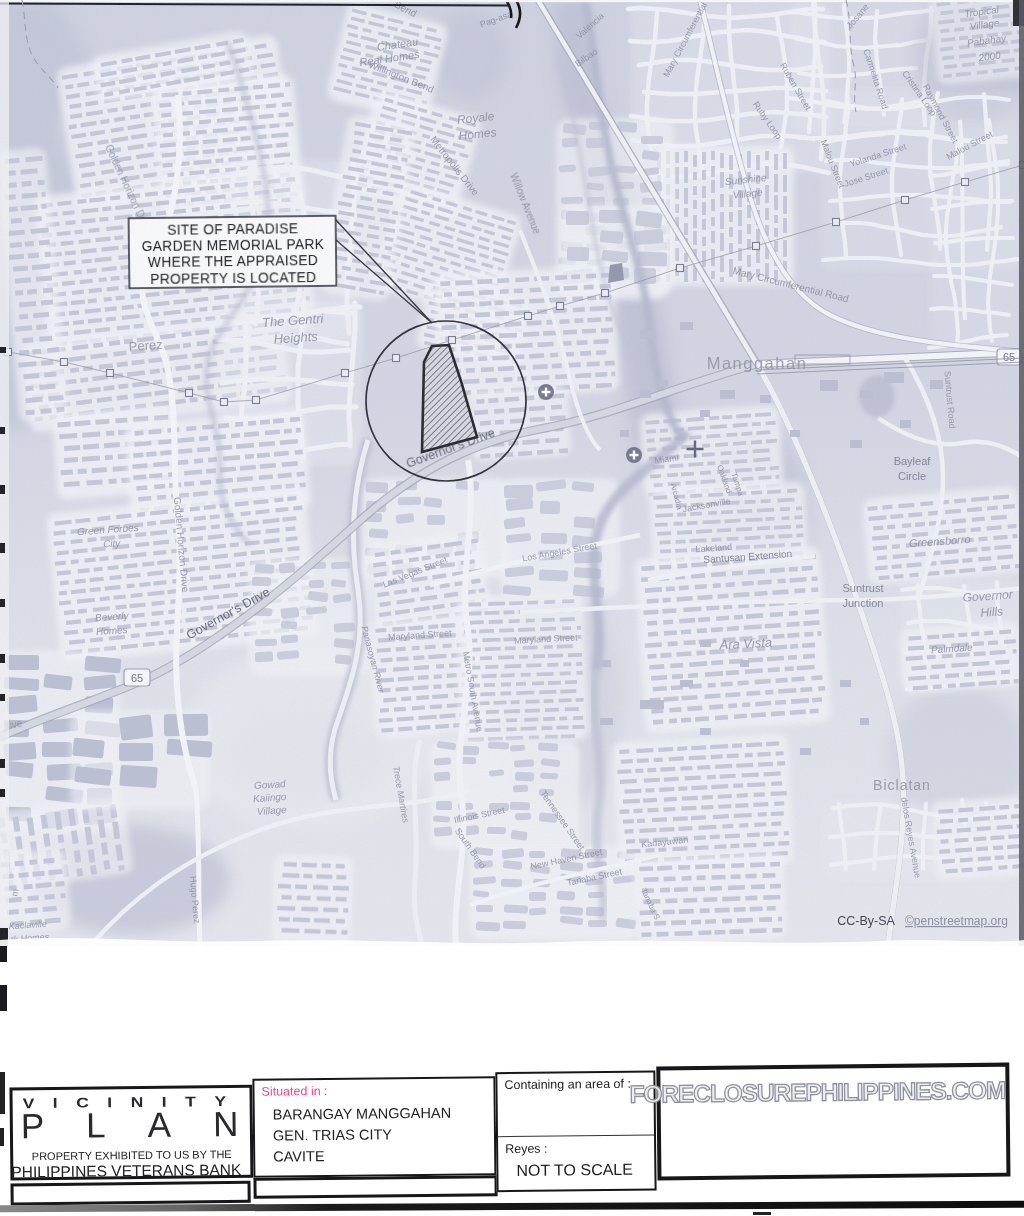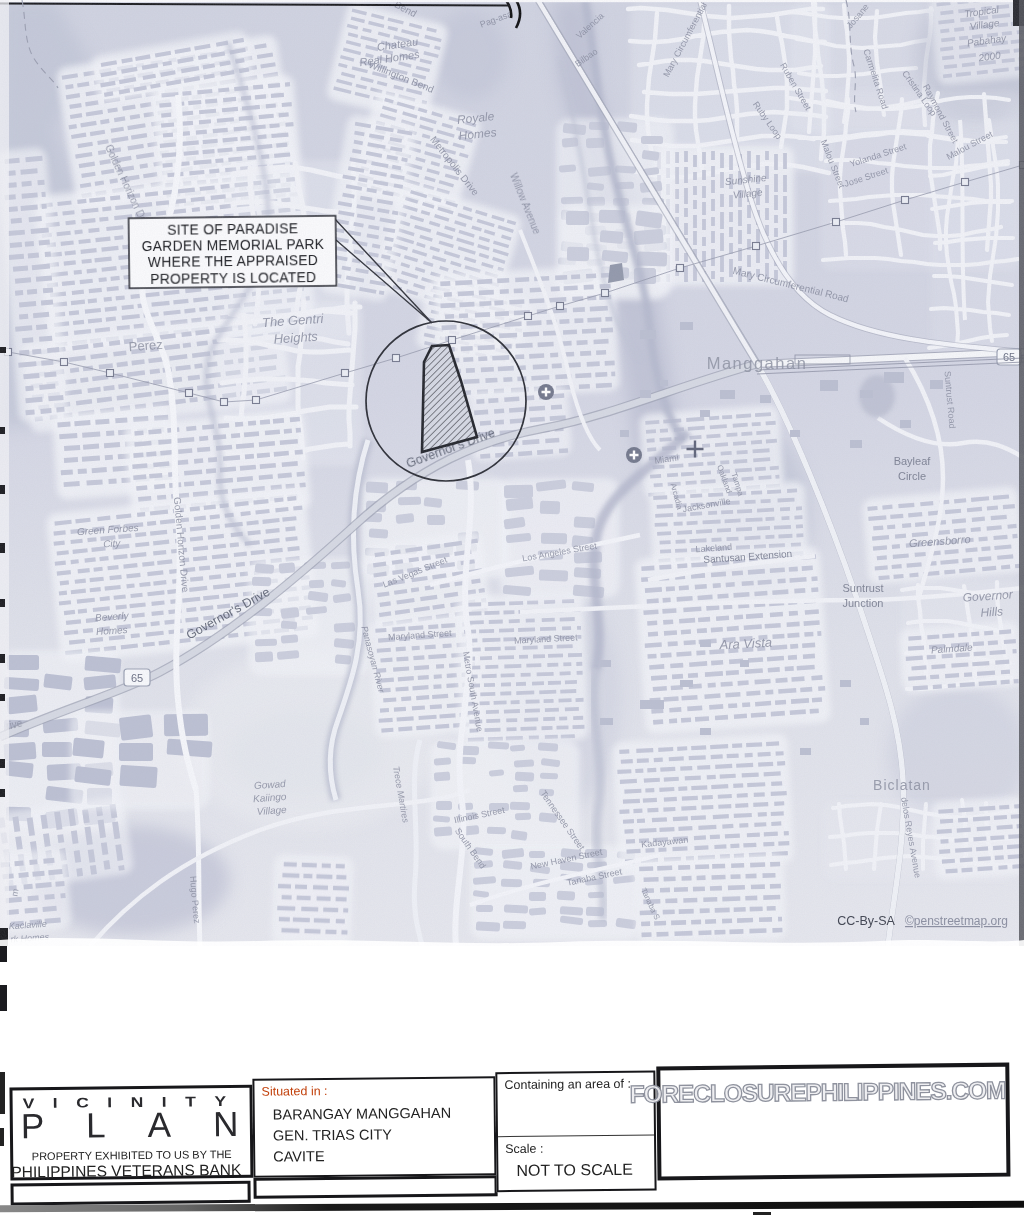--- a/index.html
+++ b/index.html
@@ -703,30 +703,30 @@
 <div class="box" style="left:10px;top:22px;width:243px;height:93px;border-width:3px;">
   <div style="position:absolute;left:10px;top:3px;font-size:17.5px;font-weight:bold;color:#2a2a2e;letter-spacing:18.5px;transform:scaleY(0.8);white-space:nowrap;">VICINITY</div>
   <div style="position:absolute;left:8px;top:16px;font-size:35px;color:#2a2a2e;letter-spacing:42px;white-space:nowrap;">PLAN</div>
   <div style="position:absolute;left:0;top:60px;width:100%;text-align:center;font-size:11px;color:#222;">PROPERTY EXHIBITED TO US BY THE</div>
   <div style="position:absolute;left:-2px;top:73px;font-size:15.5px;color:#222;white-space:nowrap;">PHILIPPINES VETERANS BANK</div>
 </div>
 
 <div class="box" style="left:10px;top:118px;width:240px;height:22px;border-width:3px;"></div>
 
 <div class="box" style="left:253px;top:16px;width:243px;height:99px;border-width:2px;">
-  <div style="position:absolute;left:7px;top:4px;font-size:12.5px;color:#c2410c;">Situated in :</div>
+  <div style="position:absolute;left:7px;top:4px;font-size:12.5px;color:#ec4899;">Situated in :</div>
   <div style="position:absolute;left:18px;top:24px;font-size:14.5px;color:#222;line-height:21px;">BARANGAY MANGGAHAN<br>GEN. TRIAS CITY<br>CAVITE</div>
 </div>
 
 <div class="box" style="left:253px;top:115px;width:244px;height:21px;border-width:3px;"></div>
 
 <div class="box" style="left:496px;top:12px;width:160px;height:120px;border-width:2px;">
   <div style="position:absolute;left:7px;top:4px;font-size:12.5px;color:#222;">Containing an area of :</div>
   <div style="position:absolute;left:0;top:62px;width:100%;border-top:1.5px solid #333;"></div>
-  <div style="position:absolute;left:7px;top:68px;font-size:12.5px;color:#222;">Scale :</div>
+  <div style="position:absolute;left:7px;top:68px;font-size:12.5px;color:#222;">Reyes :</div>
   <div style="position:absolute;left:18px;top:88px;font-size:16px;color:#222;">NOT TO SCALE</div>
 </div>
 
 <div class="box" style="left:657px;top:8px;width:353px;height:114px;border-width:4px;"></div>
 
 <svg class="abs" style="left:630px;top:16px;" width="394" height="40" viewBox="0 0 394 40">
 <text x="0" y="28" font-size="24.5" font-weight="bold" font-family="Liberation Sans, sans-serif" fill="#eeeef1" stroke="#898d99" stroke-width="1.3" letter-spacing="-1.1" opacity="0.95">FORECLOSUREPHILIPPINES.COM</text>
 </svg>
 </div>
 

